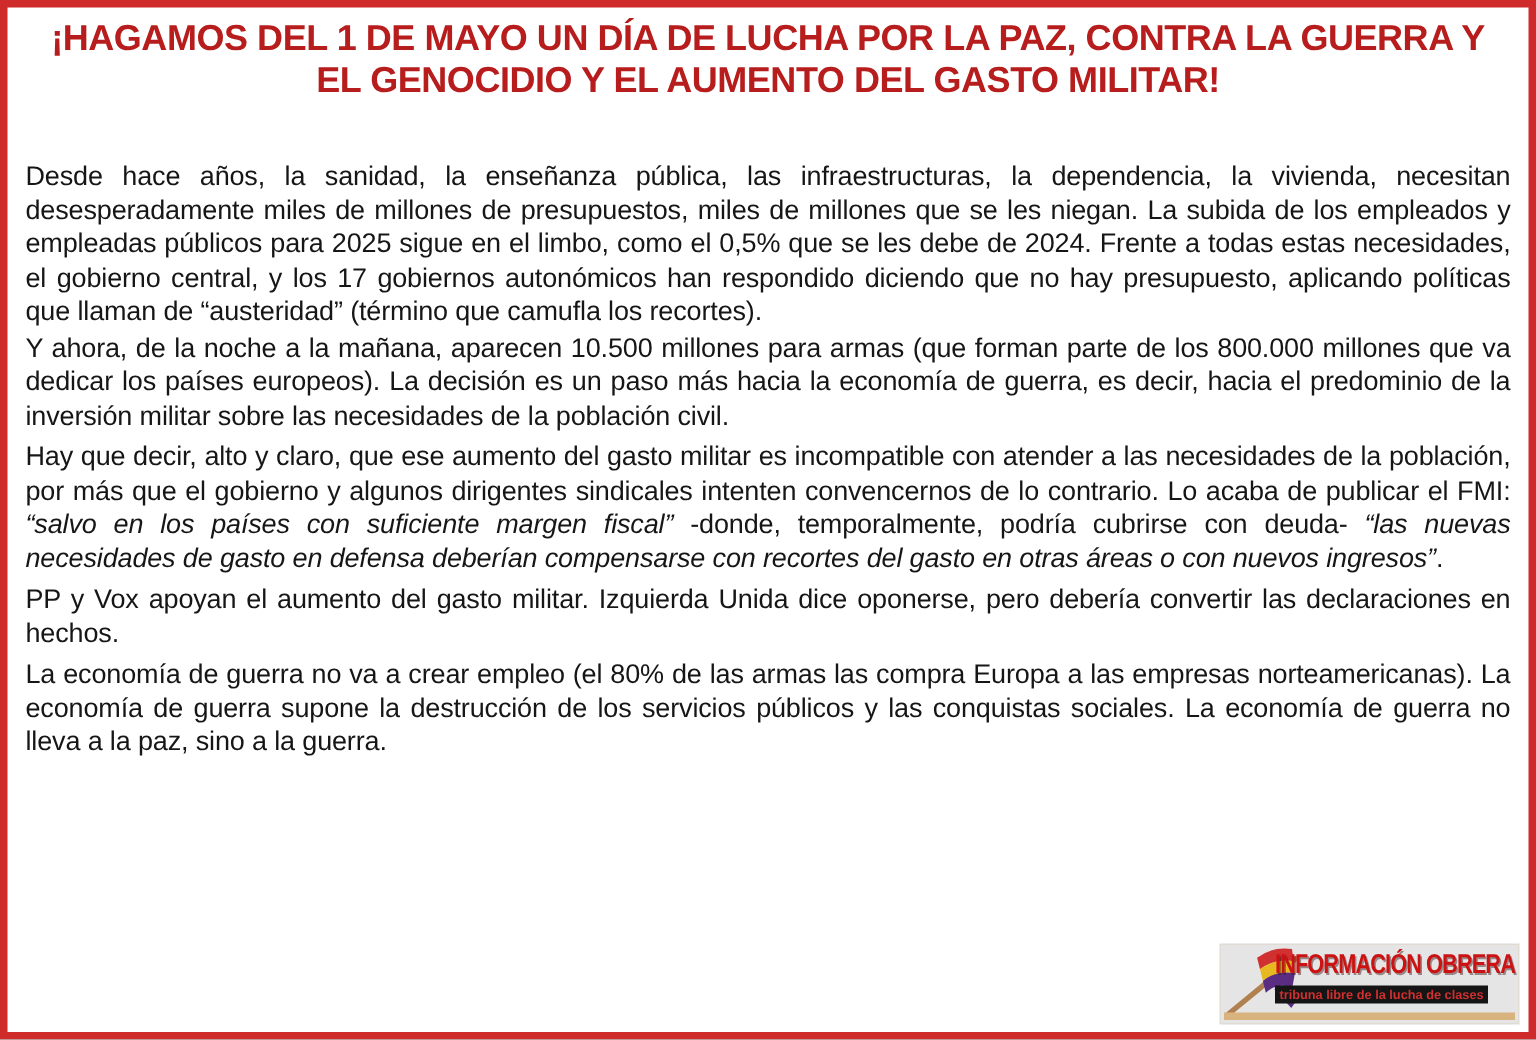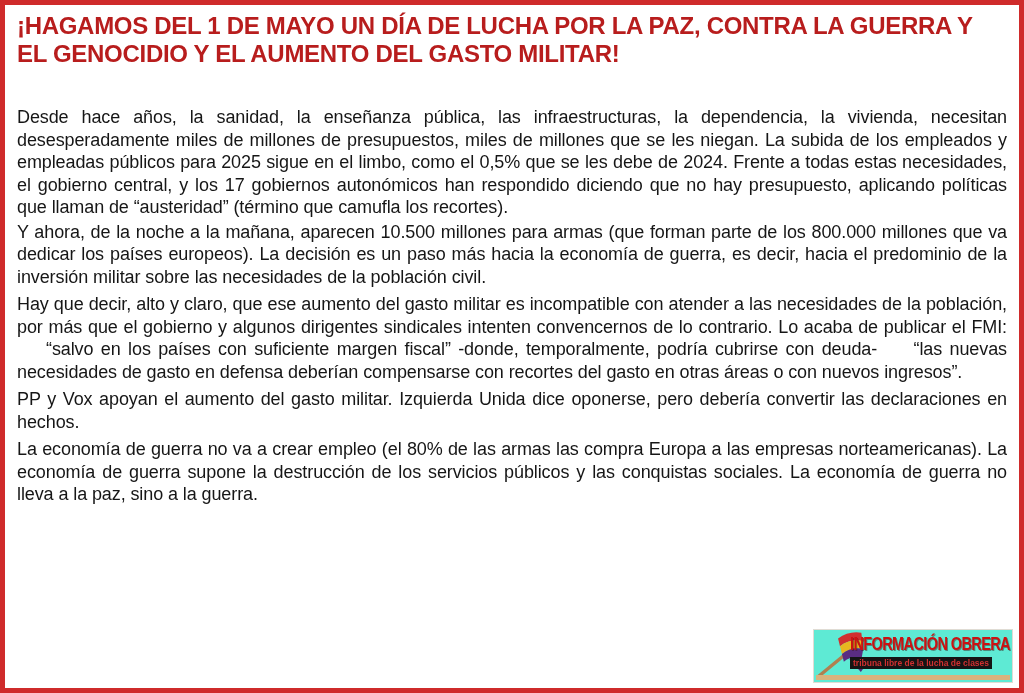--- a/index.html
+++ b/index.html
@@ -9,20 +9,21 @@
     box-sizing:border-box;
     background:#ffffff;
     border:5px solid #cf2b2b;
     padding:4px 12px 4px 12px;
     font-family:"Liberation Sans",sans-serif;
     overflow:hidden;
   }
   .headline{
     color:#b81d1d;
     font-weight:bold;
+    text-align:center;
     font-size:24px;
     line-height:28px;
     letter-spacing:-0.3px;
     margin:3px 0 0 0;
   }
   .subheadline{
     color:#c01e1e;
     font-weight:bold;
     text-align:center;
     font-size:21.5px;
@@ -32,37 +33,37 @@
   }
   .para{
     color:#161616;
     font-size:18px;
     line-height:22.5px;
     text-align:justify;
     margin:5px 0 0 0;
     letter-spacing:-0.1px;
   }
   .para.tight{margin-top:2px;}
-  .it{margin-left:29px;}
+  .it{font-style:italic;}
   .bold-para{font-weight:bold;}
   .footer-url{
     text-align:center;
     color:#111;
     font-weight:bold;
     font-style:italic;
     font-size:20px;
     line-height:24px;
     margin:3px 190px 0 0;
   }
   
   .logo{
     position:absolute;
     right:7px;bottom:6px;
     width:198px;height:52px;
-    background:#5eead4;
+    background:#e5e5e5;
     outline:1px solid #e0dcd4;
   }
   .logo-flag-svg{position:absolute;left:0;top:0;}
   .logo-text{position:absolute;left:36px;top:5px;width:160px;}
   .logo-title{
     color:#cc1212;
     font-weight:bold;
     font-size:14.5px;
     line-height:15px;
     letter-spacing:-0.6px;

